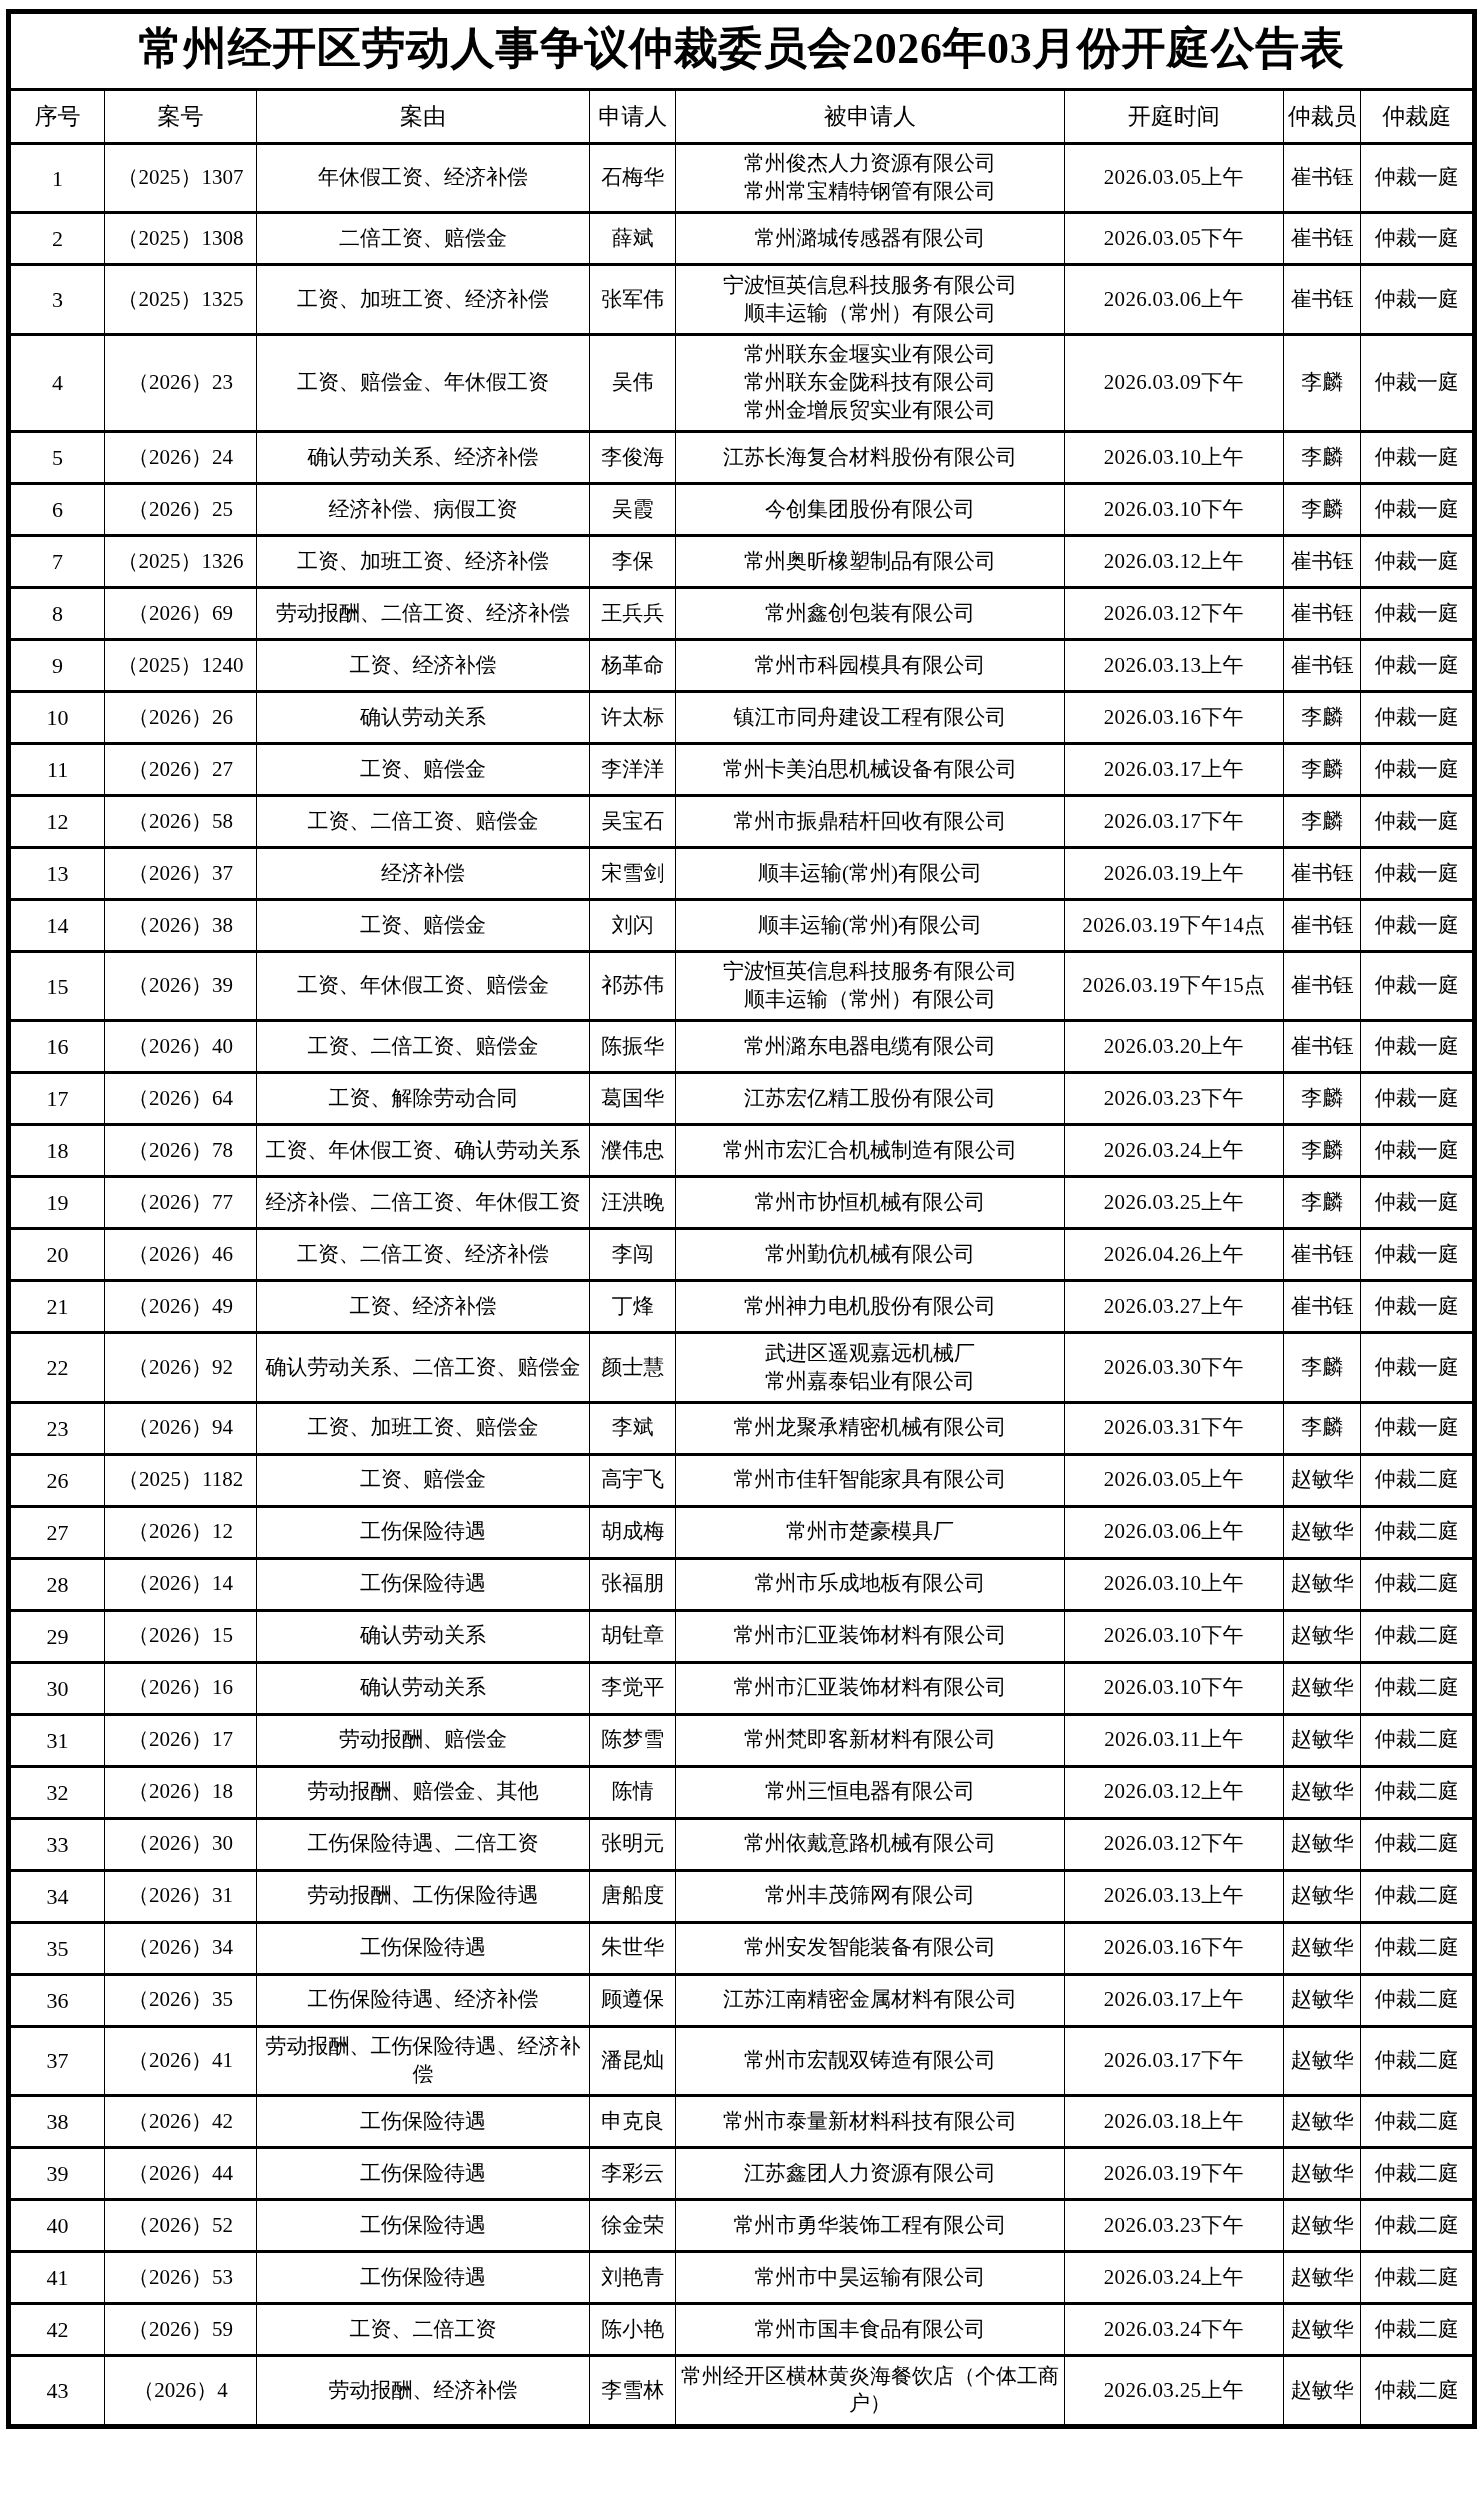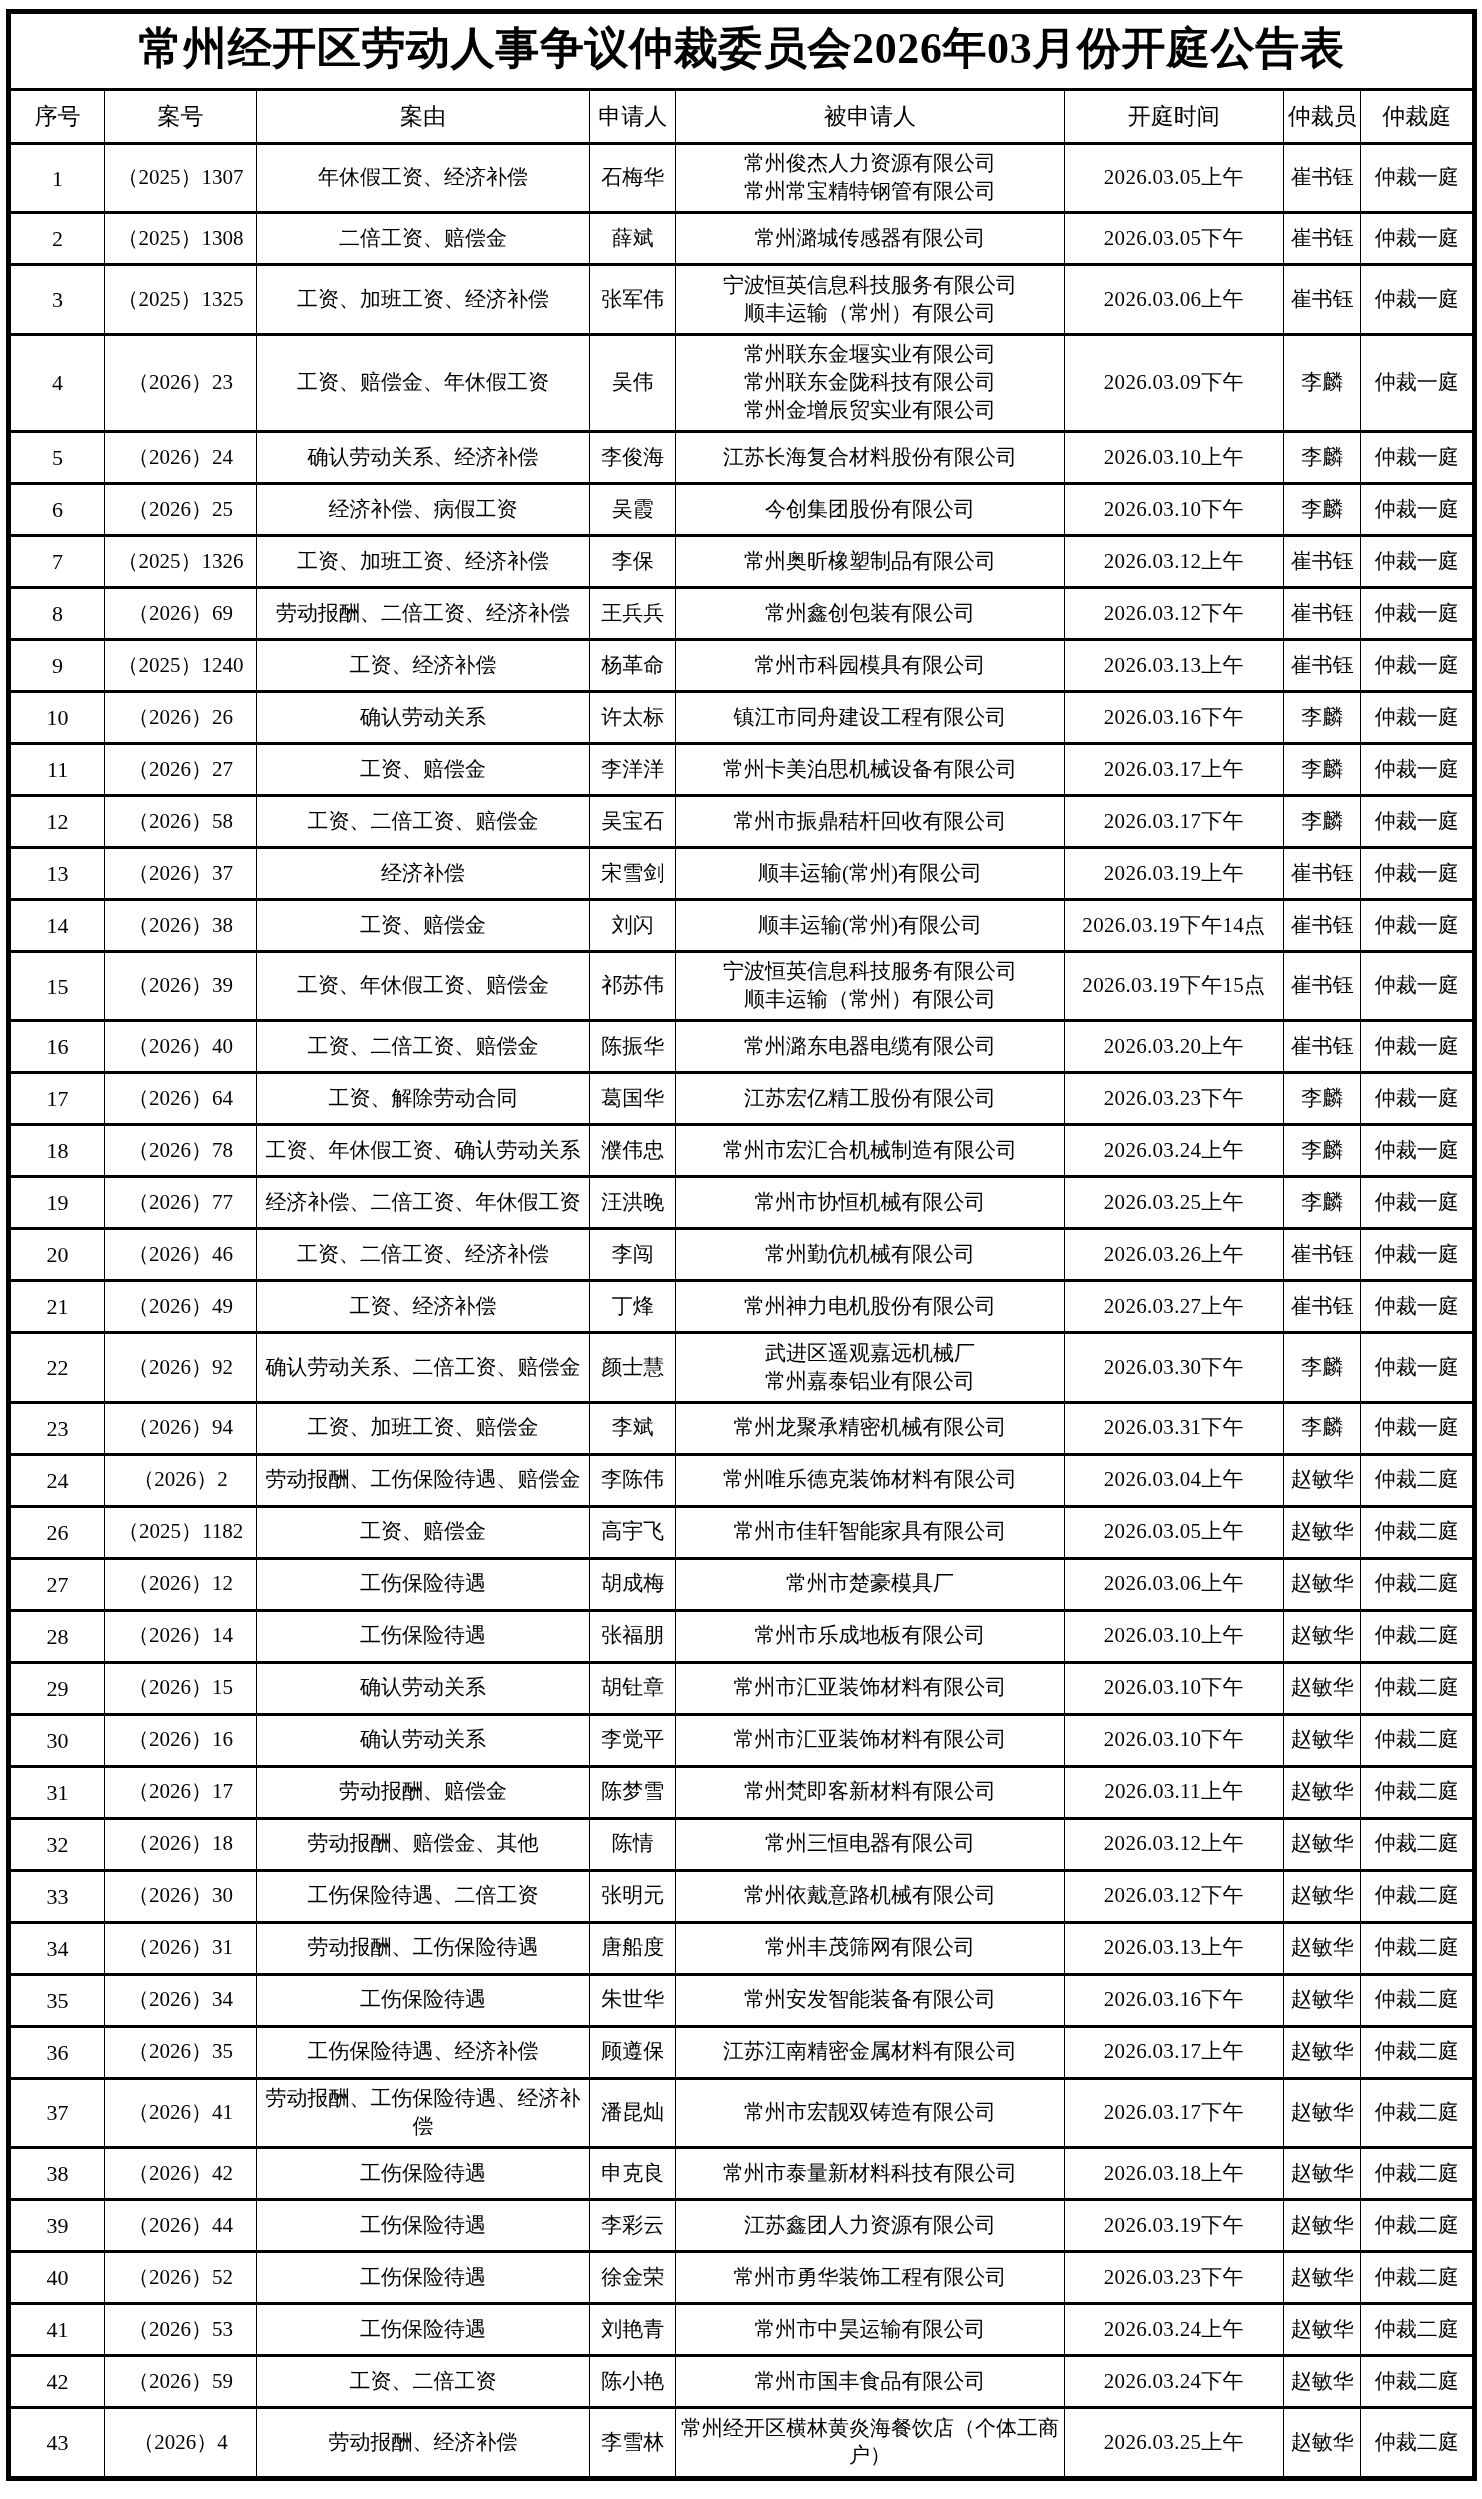--- a/index.html
+++ b/index.html
@@ -278,21 +278,21 @@
           <td class="c-time">2026.03.25上午</td>
           <td class="c-arbitrator">李麟</td>
           <td class="c-tribunal">仲裁一庭</td>
         </tr>
         <tr>
           <td class="c-no">20</td>
           <td class="c-case_no">（2026）46</td>
           <td class="c-cause">工资、二倍工资、经济补偿</td>
           <td class="c-applicant">李闯</td>
           <td class="c-respondent">常州勤伉机械有限公司</td>
-          <td class="c-time">2026.03.26上午</td>
+          <td class="c-time">2026.04.26上午</td>
           <td class="c-arbitrator">崔书钰</td>
           <td class="c-tribunal">仲裁一庭</td>
         </tr>
         <tr>
           <td class="c-no">21</td>
           <td class="c-case_no">（2026）49</td>
           <td class="c-cause">工资、经济补偿</td>
           <td class="c-applicant">丁烽</td>
           <td class="c-respondent">常州神力电机股份有限公司</td>
           <td class="c-time">2026.03.27上午</td>
@@ -314,30 +314,20 @@
           <td class="c-no">23</td>
           <td class="c-case_no">（2026）94</td>
           <td class="c-cause">工资、加班工资、赔偿金</td>
           <td class="c-applicant">李斌</td>
           <td class="c-respondent">常州龙聚承精密机械有限公司</td>
           <td class="c-time">2026.03.31下午</td>
           <td class="c-arbitrator">李麟</td>
           <td class="c-tribunal">仲裁一庭</td>
         </tr>
         <tr>
-          <td class="c-no">24</td>
-          <td class="c-case_no">（2026）2</td>
-          <td class="c-cause">劳动报酬、工伤保险待遇、赔偿金</td>
-          <td class="c-applicant">李陈伟</td>
-          <td class="c-respondent">常州唯乐德克装饰材料有限公司</td>
-          <td class="c-time">2026.03.04上午</td>
-          <td class="c-arbitrator">赵敏华</td>
-          <td class="c-tribunal">仲裁二庭</td>
-        </tr>
-        <tr>
           <td class="c-no">26</td>
           <td class="c-case_no">（2025）1182</td>
           <td class="c-cause">工资、赔偿金</td>
           <td class="c-applicant">高宇飞</td>
           <td class="c-respondent">常州市佳轩智能家具有限公司</td>
           <td class="c-time">2026.03.05上午</td>
           <td class="c-arbitrator">赵敏华</td>
           <td class="c-tribunal">仲裁二庭</td>
         </tr>
         <tr>

